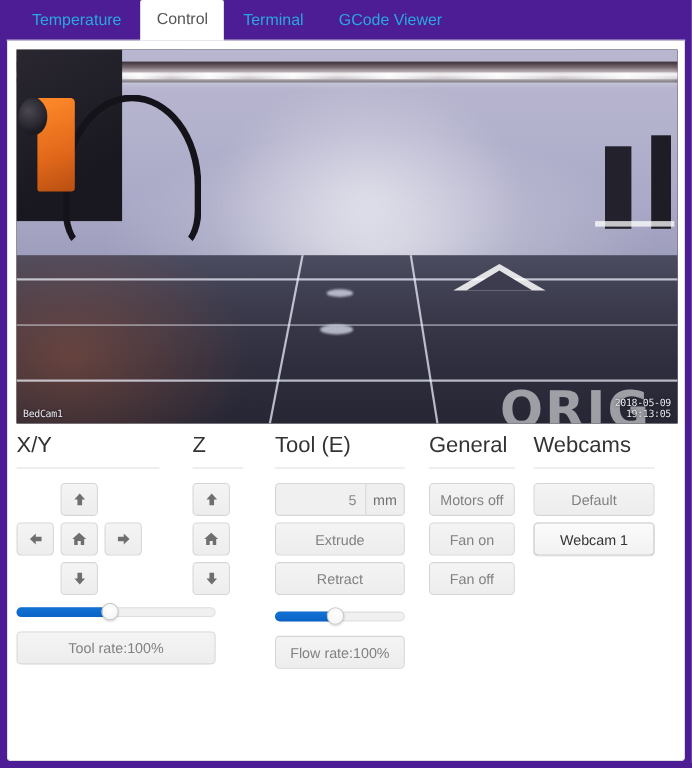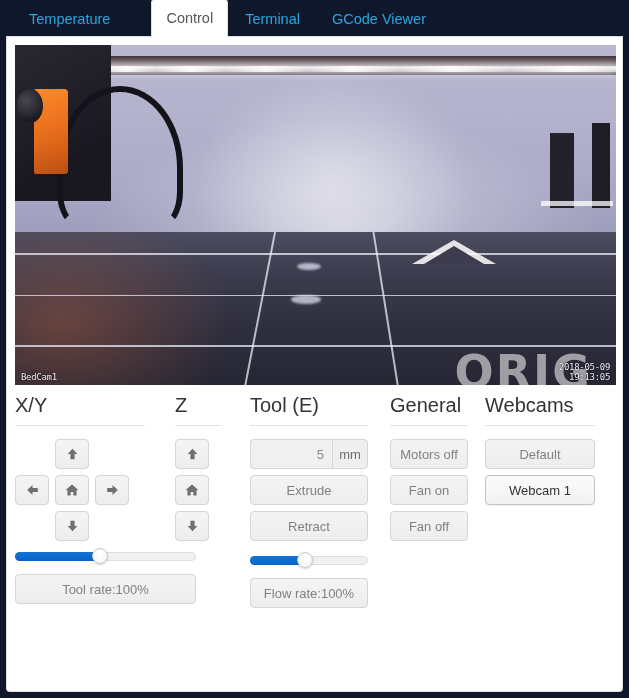--- a/index.html
+++ b/index.html
@@ -6,21 +6,21 @@
     margin: 0;
     padding: 0;
     background: #ffffff;
     font-family: "Liberation Sans", sans-serif;
   }
   #app {
     position: relative;
     width: 629px;
     height: 698px;
     overflow: hidden;
-    background: #0f172a;
+    background: #4c1d95;
   }
 
   
   .tabbar {
     position: absolute;
     left: 6px;
     top: 0;
     width: 617px;
     height: 37px;
     border-bottom: 1px solid #dddddd;
@@ -45,21 +45,20 @@
     background: transparent;
     cursor: pointer;
     white-space: nowrap;
   }
   .tab.active {
     color: #555555;
     background: #ffffff;
     border-color: #dddddd;
     border-bottom: 1px solid #ffffff;
     cursor: default;
-    margin-left: 24px;
   }
 
   
   .panel {
     position: absolute;
     left: 6px;
     top: 37px;
     width: 617px;
     height: 655px;
     box-sizing: border-box;

